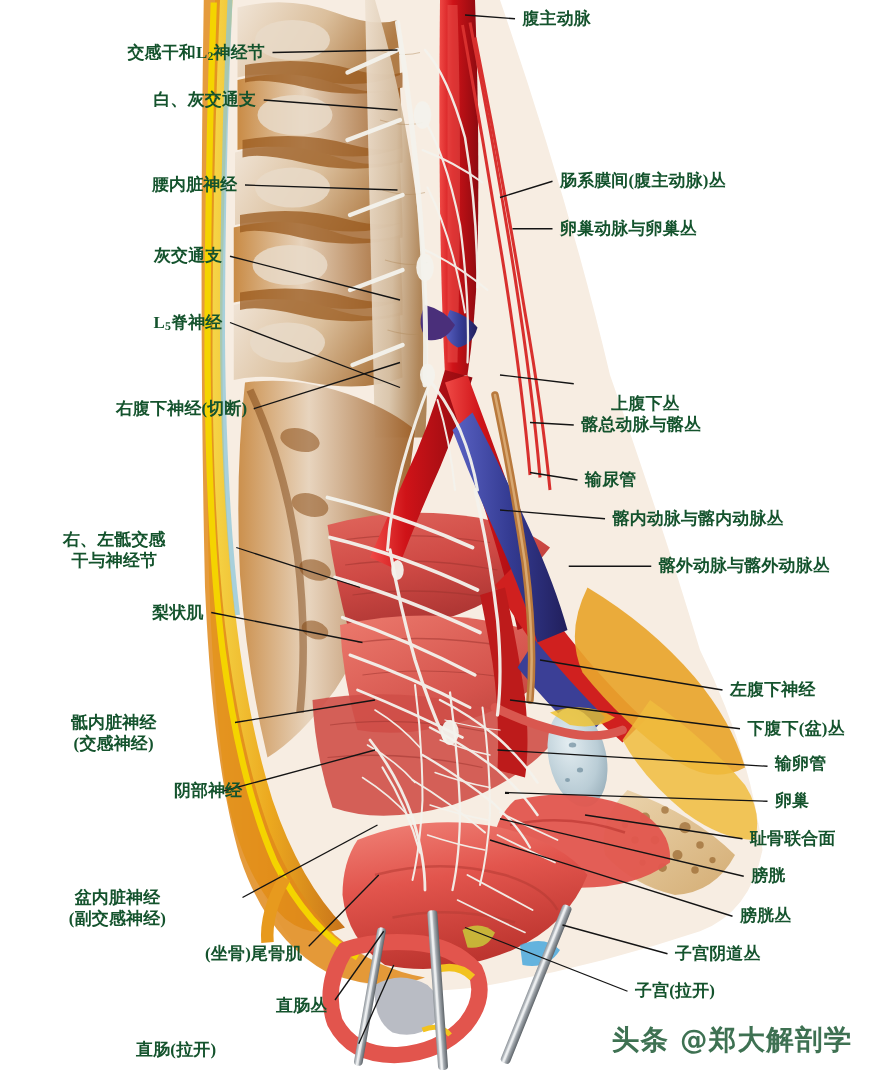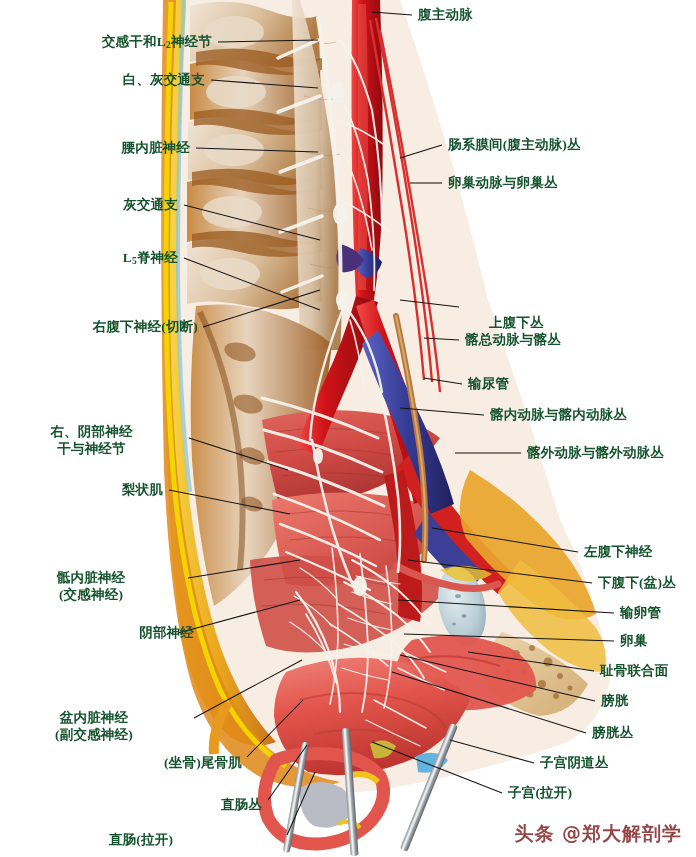--- a/index.html
+++ b/index.html
@@ -13,22 +13,22 @@
   .lbl.r{text-align:left;}
   .lbl.l{text-align:right;}
   .lbl sub{font-size:9.5px;vertical-align:-2px;}
 
   
   .leaders{position:absolute;left:0;top:0;width:696px;height:857px;pointer-events:none;}
 
   
   .art{position:absolute;left:0;top:0;width:696px;height:857px;}
 
-  .wm{position:absolute;right:14px;bottom:10px;font-size:19px;font-weight:700;
-      color:#7f1d1d;opacity:.82;font-family:"DejaVu Sans","Liberation Sans",sans-serif;
+  .wm{position:absolute;right:14px;bottom:10px;font-size:22px;font-weight:700;
+      color:#14532d;opacity:.82;font-family:"DejaVu Sans","Liberation Sans",sans-serif;
       letter-spacing:1px;}
 </style>
 </head>
 <body>
 
 <div id="stage">
 
   <svg class="art" viewBox="0 0 696 857" preserveAspectRatio="none">
     <defs>
       <linearGradient id="gFat" x1="0" y1="0" x2="1" y2="0">
@@ -366,41 +366,41 @@
       </g>
   </svg>
 
   <div id="labels-left">
       <div class="lbl l" style="top: 33px; left: 0px; width: 212px; text-align: right;">交感干和L<sub>2</sub>神经节</div>
       <div class="lbl l" style="top: 71px; left: 0px; width: 205px; text-align: right;">白、灰交通支</div>
       <div class="lbl l" style="top: 139px; left: 0px; width: 190px; text-align: right;">腰内脏神经</div>
       <div class="lbl l" style="top: 196px; left: 0px; width: 178px; text-align: right;">灰交通支</div>
       <div class="lbl l" style="top: 249px; left: 0px; width: 178px; text-align: right;">L<sub>5</sub>脊神经</div>
       <div class="lbl l" style="top: 318px; left: 0px; width: 198px; text-align: right;">右腹下神经(切断)</div>
-      <div class="lbl l" style="text-align: center; top: 423px; left: 0px; width: 183px;"><span>右、阴部神经</span><br><span>干与神经节</span></div>
+      <div class="lbl l" style="text-align: center; top: 423px; left: 0px; width: 183px;"><span>右、左骶交感</span><br><span>干与神经节</span></div>
       <div class="lbl l" style="top: 481px; left: 0px; width: 163px; text-align: right;">梨状肌</div>
       <div class="lbl l" style="text-align: center; top: 569px; left: 0px; width: 182px;"><span>骶内脏神经</span><br><span>(交感神经)</span></div>
       <div class="lbl l" style="top: 624px; left: 0px; width: 172px; text-align: right; padding-left: 22px;">阴部神经</div>
       <div class="lbl l" style="text-align: center; top: 709px; left: 0px; width: 188px;"><span>盆内脏神经</span><br><span>(副交感神经)</span></div>
       <div class="lbl l" style="top: 754px; left: 0px; width: 242px; text-align: right;">(坐骨)尾骨肌</div>
       <div class="lbl l" style="top: 796px; left: 0px; width: 262px; text-align: right;">直肠丛</div>
       <div class="lbl l" style="top: 831px; left: 0px; width: 282px; text-align: center;">直肠(拉开)</div>
     </div>
   <div id="labels-right">
       <div class="lbl r" style="top: 6px; left: 418px;">腹主动脉</div>
       <div class="lbl r" style="top: 136px; left: 448px;">肠系膜间(腹主动脉)丛</div>
       <div class="lbl r" style="top: 174px; left: 448px;">卵巢动脉与卵巢丛</div>
       <div class="lbl r" style="top: 298px; left: 489px; margin-top: 16px;">上腹下丛</div>
       <div class="lbl r" style="top: 331px; left: 465px;">髂总动脉与髂丛</div>
       <div class="lbl r" style="top: 375px; left: 468px;">输尿管</div>
       <div class="lbl r" style="top: 406px; left: 490px;">髂内动脉与髂内动脉丛</div>
       <div class="lbl r" style="top: 444px; left: 527px;">髂外动脉与髂外动脉丛</div>
       <div class="lbl r" style="top: 543px; left: 584px;">左腹下神经</div>
       <div class="lbl r" style="top: 574px; left: 598px;">下腹下(盆)丛</div>
-      <div class="lbl r" style="top: 604px; left: 620px;">输卵管</div>
+      <div class="lbl r" style="top: 604px; left: 620px; font-family: Liberation Mono, monospace;">输卵管</div>
       <div class="lbl r" style="top: 632px; left: 620px;">卵巢</div>
       <div class="lbl r" style="top: 662px; left: 600px;">耻骨联合面</div>
       <div class="lbl r" style="top: 692px; left: 601px;">膀胱</div>
       <div class="lbl r" style="top: 724px; left: 592px;">膀胱丛</div>
       <div class="lbl r" style="top: 754px; left: 540px;">子宫阴道丛</div>
       <div class="lbl r" style="top: 784px; left: 508px;">子宫(拉开)</div>
     </div>
 
   <div class="wm">头条 @郑大解剖学</div>
 

